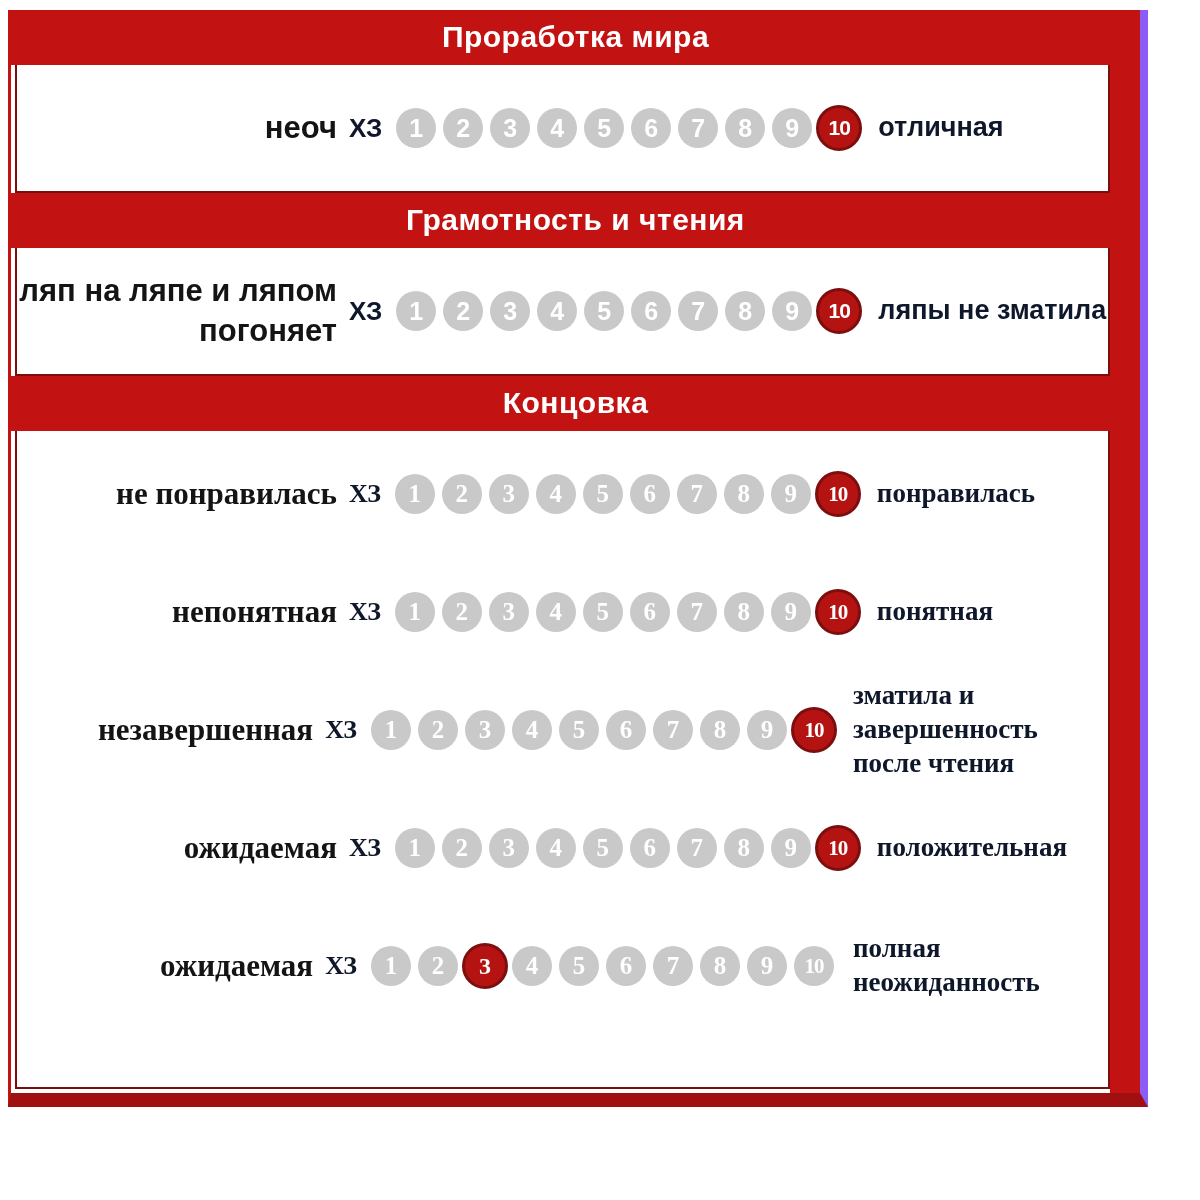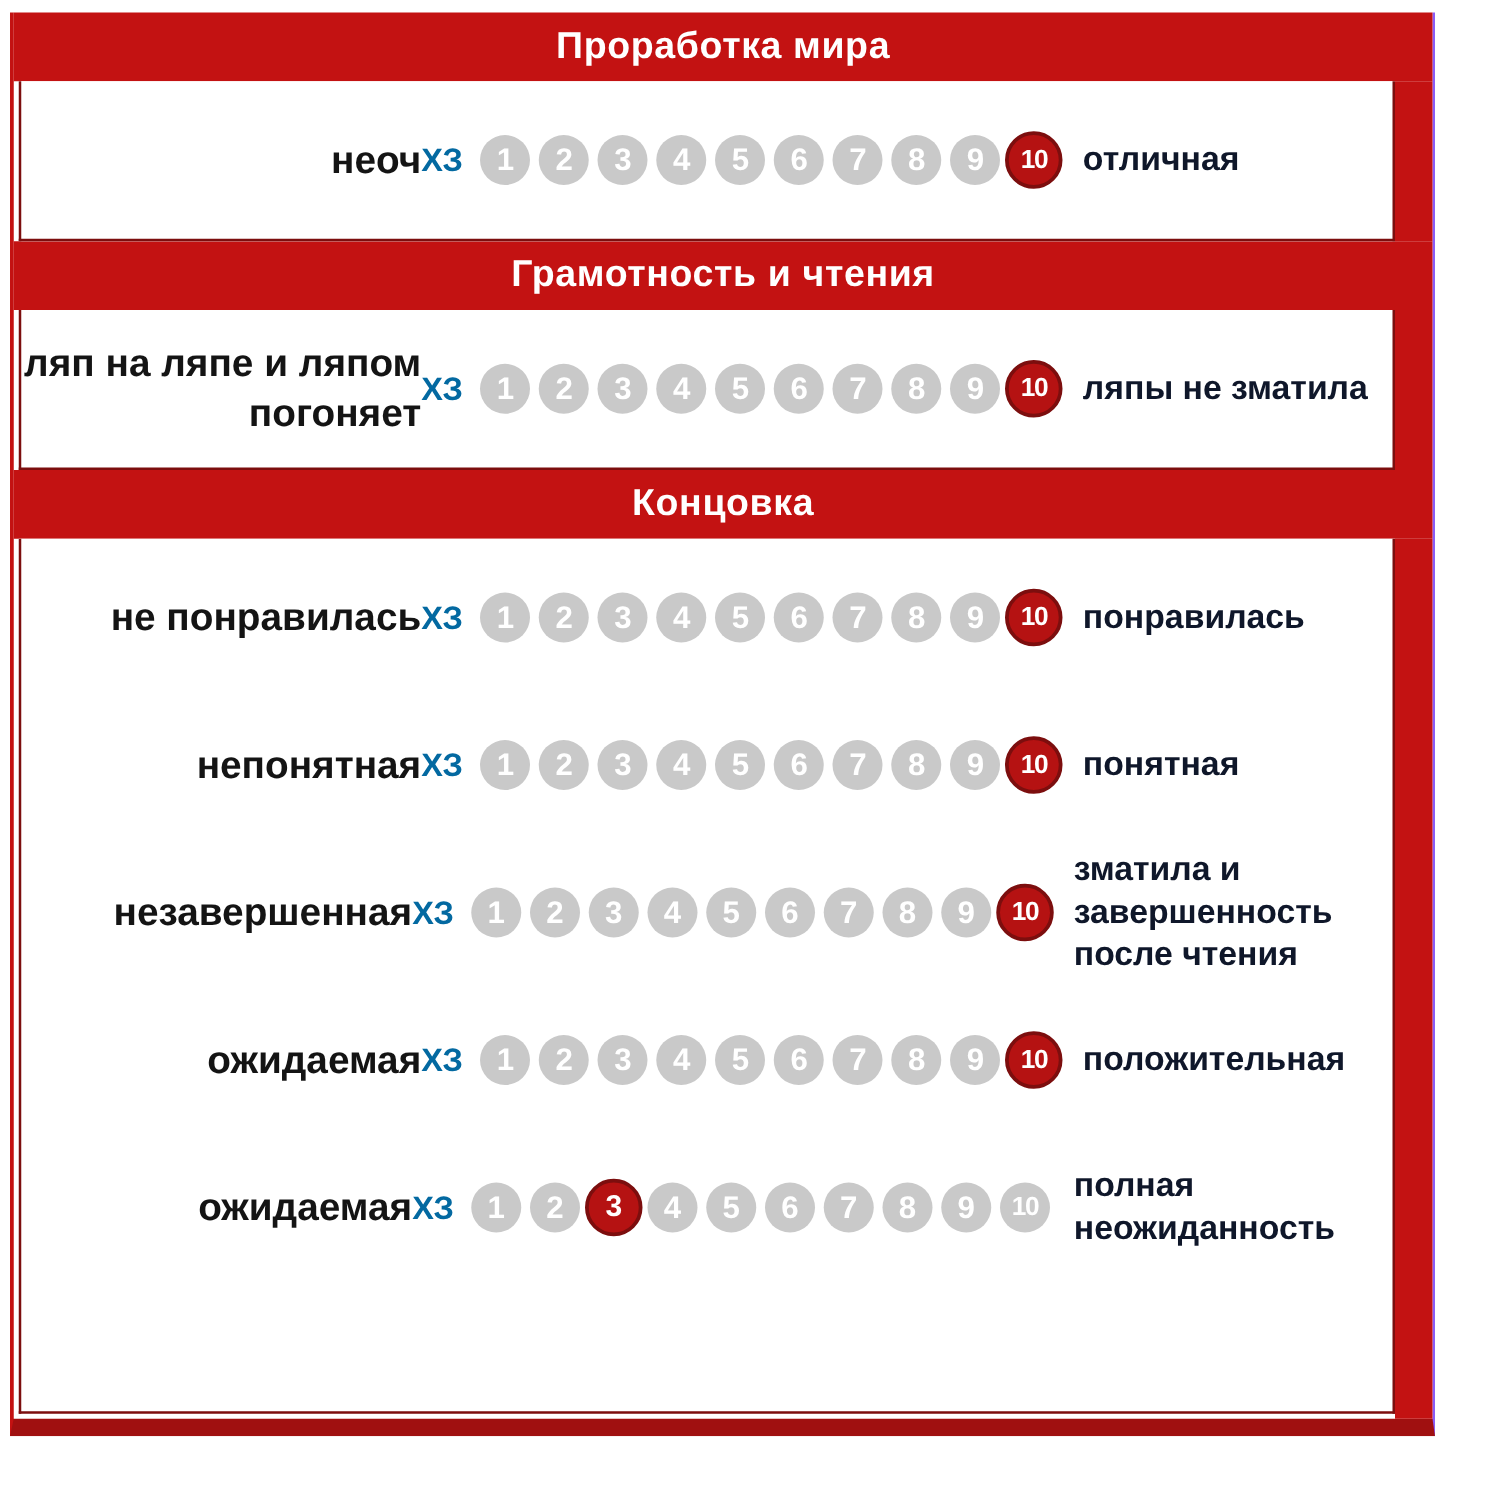--- a/index.html
+++ b/index.html
@@ -8,53 +8,54 @@
     background: #ffffff;
     font-family: "Liberation Sans", sans-serif;
     font-weight: bold;
     -webkit-font-smoothing: antialiased;
   }
   .frame {
     margin: 10px 0 0 8px;
     width: 1140px;
     box-sizing: border-box;
     border-left: 3px solid #c31212;
-    border-right: 2px solid #8b5cf6;
+    border-right: 8px solid #8b5cf6;
     border-bottom: 14px solid #a01010;
   }
   .sec-header {
     background: #c31212;
     color: #ffffff;
     text-align: center;
     font-size: 30px;
     padding: 10px 0 11px 0;
     letter-spacing: 0.5px;
   }
   .sec-body { display: flex; align-items: stretch; }
   .body-box {
     flex: 1;
     background: #ffffff;
     border: 2px solid #7c0e0e;
     border-top: none;
     margin-left: 4px;
     padding: 4px 0;
   }
   .gutter { width: 30px; background: #c31212; }
-  .section:last-child .body-box { padding-bottom: 104px; margin-bottom: 4px; }
+  .section:last-child .body-box { padding-bottom: 62px; margin-bottom: 4px; font-family: Liberation Serif, serif; }
 
   .row { display: flex; align-items: center; min-height: 118px; }
   .left-label {
     width: 320px;
     text-align: right;
     font-size: 31px;
     color: #141414;
     line-height: 1.3;
   }
   .xz {
-    color: #0369a1;
+    margin-left: 12px;
+    color: #0f172a;
     font-size: 26px;
     flex: none;
   }
   .circles { display: flex; align-items: center; margin-left: 14px; flex: none; }
   .circle {
     width: 40px; height: 40px;
     border-radius: 50%;
     background: #c9c9c9;
     color: #ffffff;
     display: flex; align-items: center; justify-content: center;

